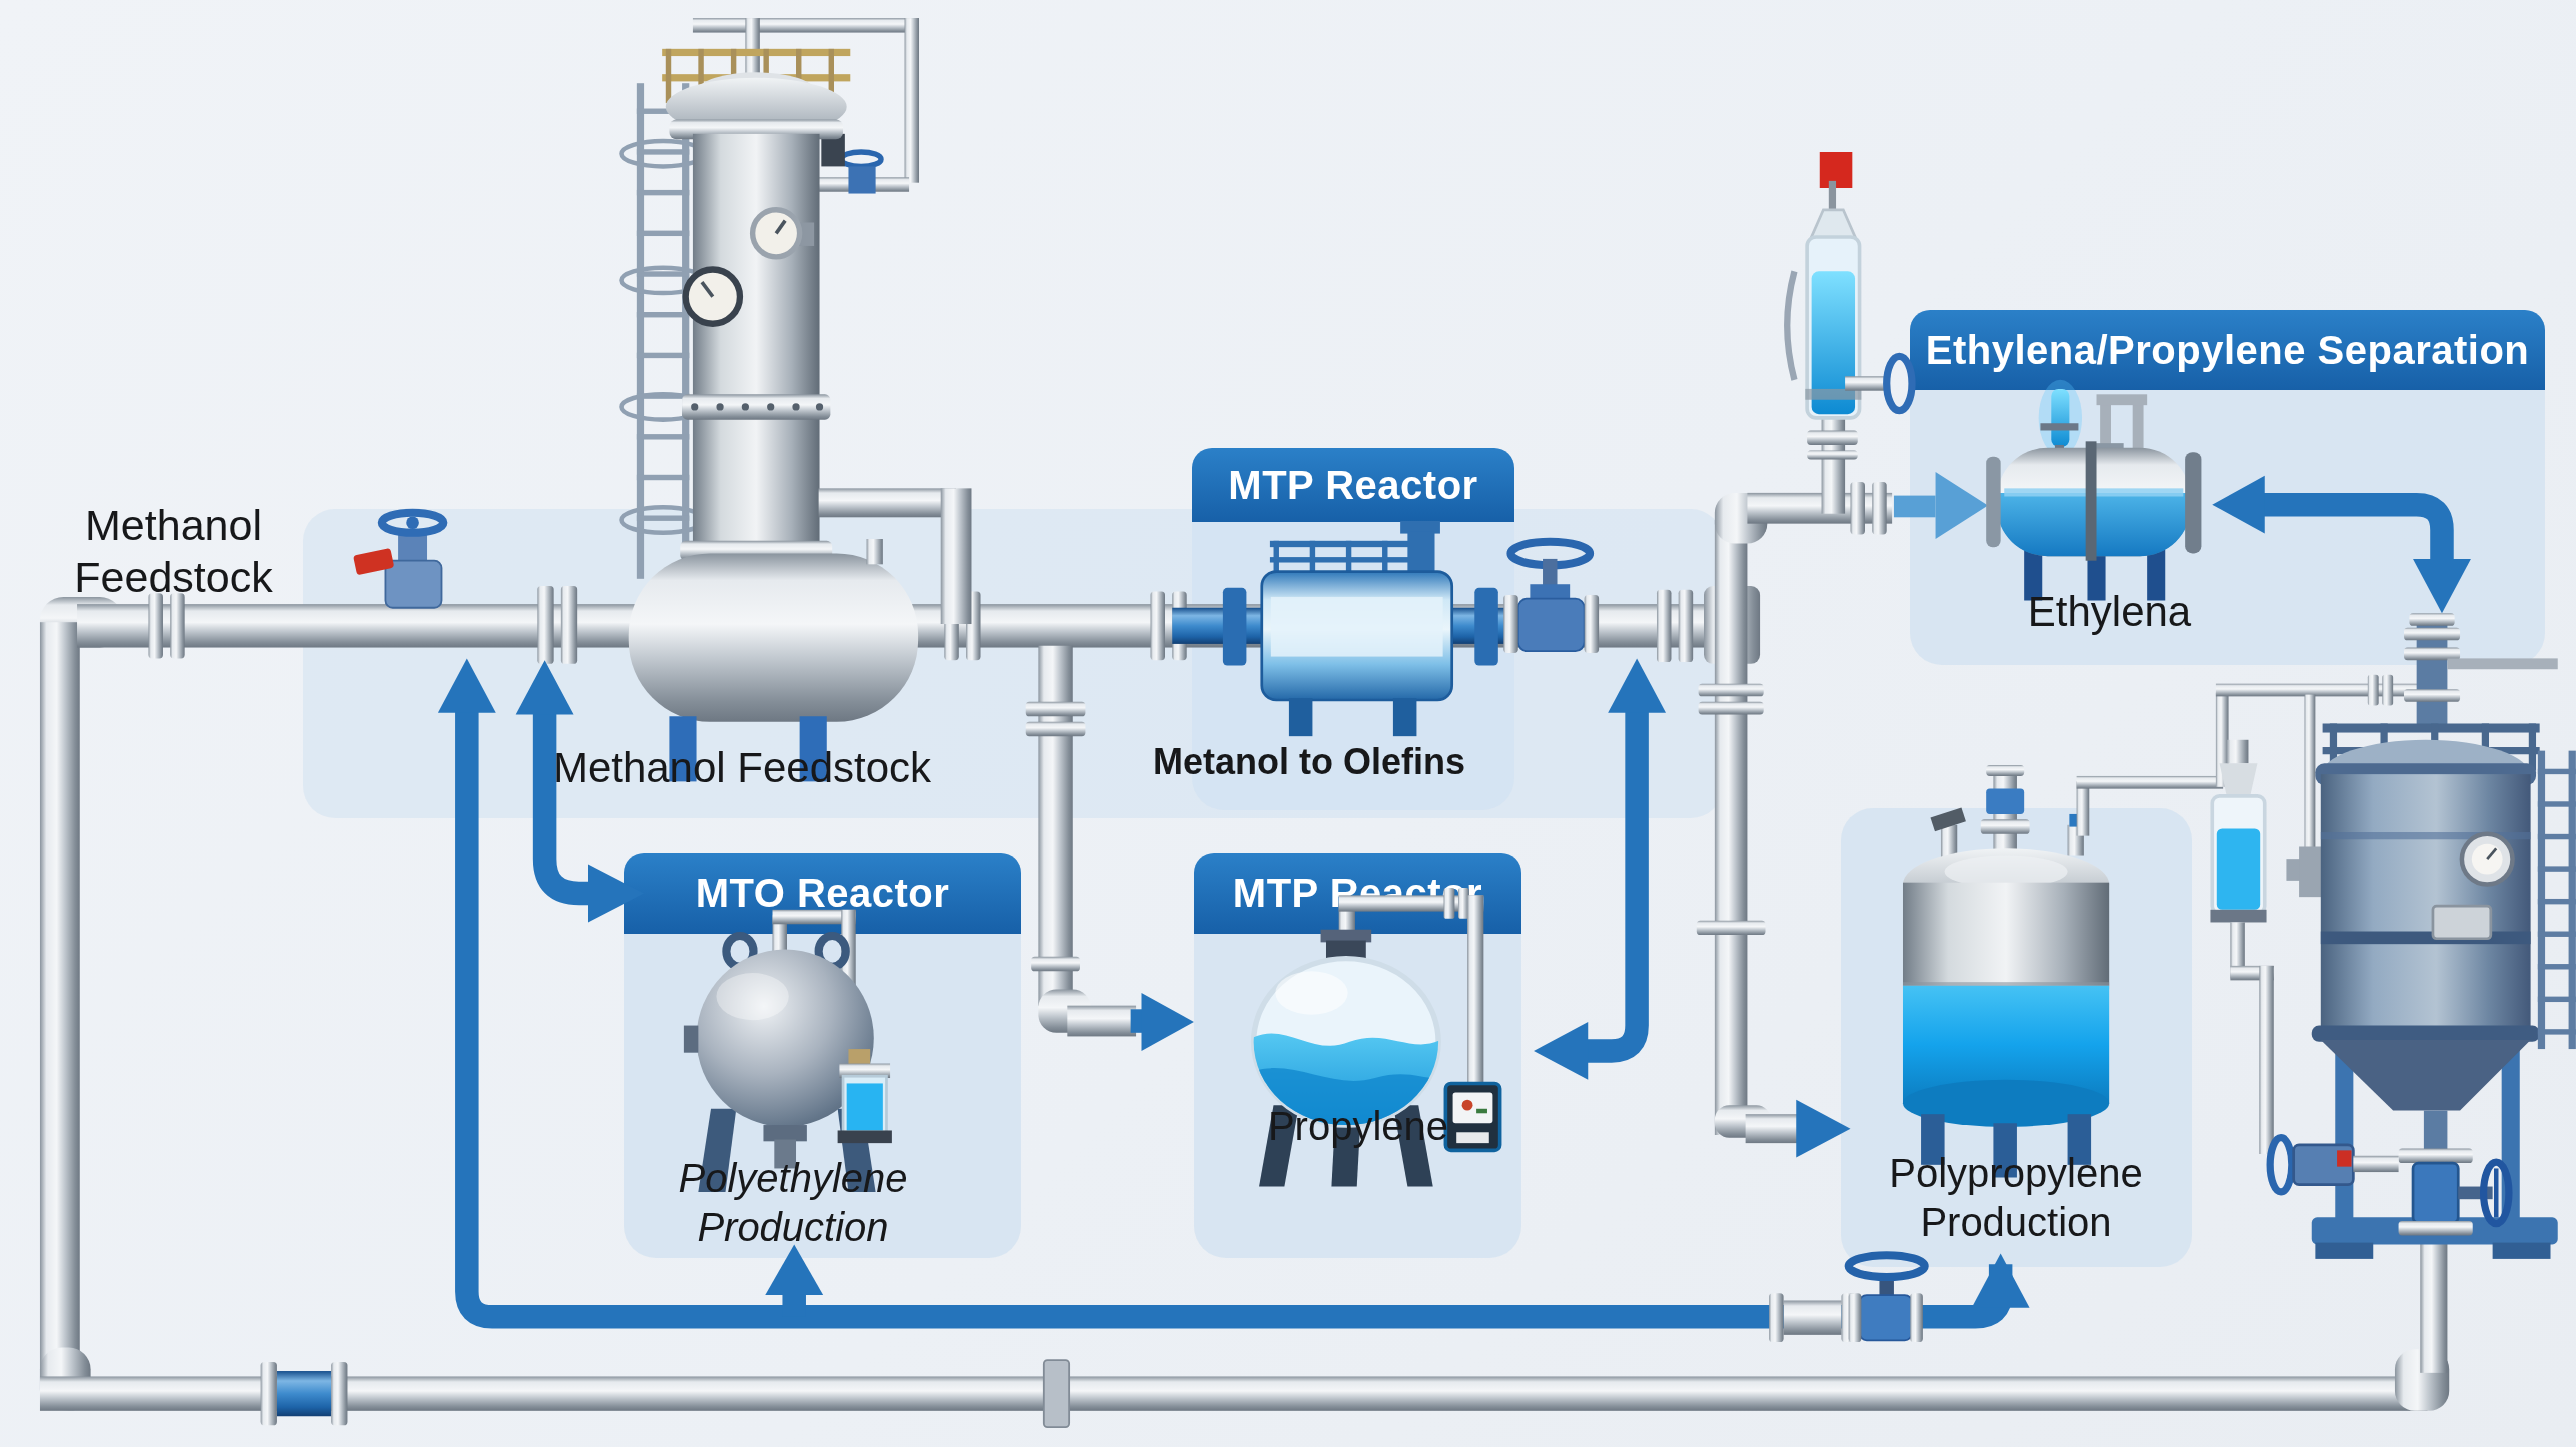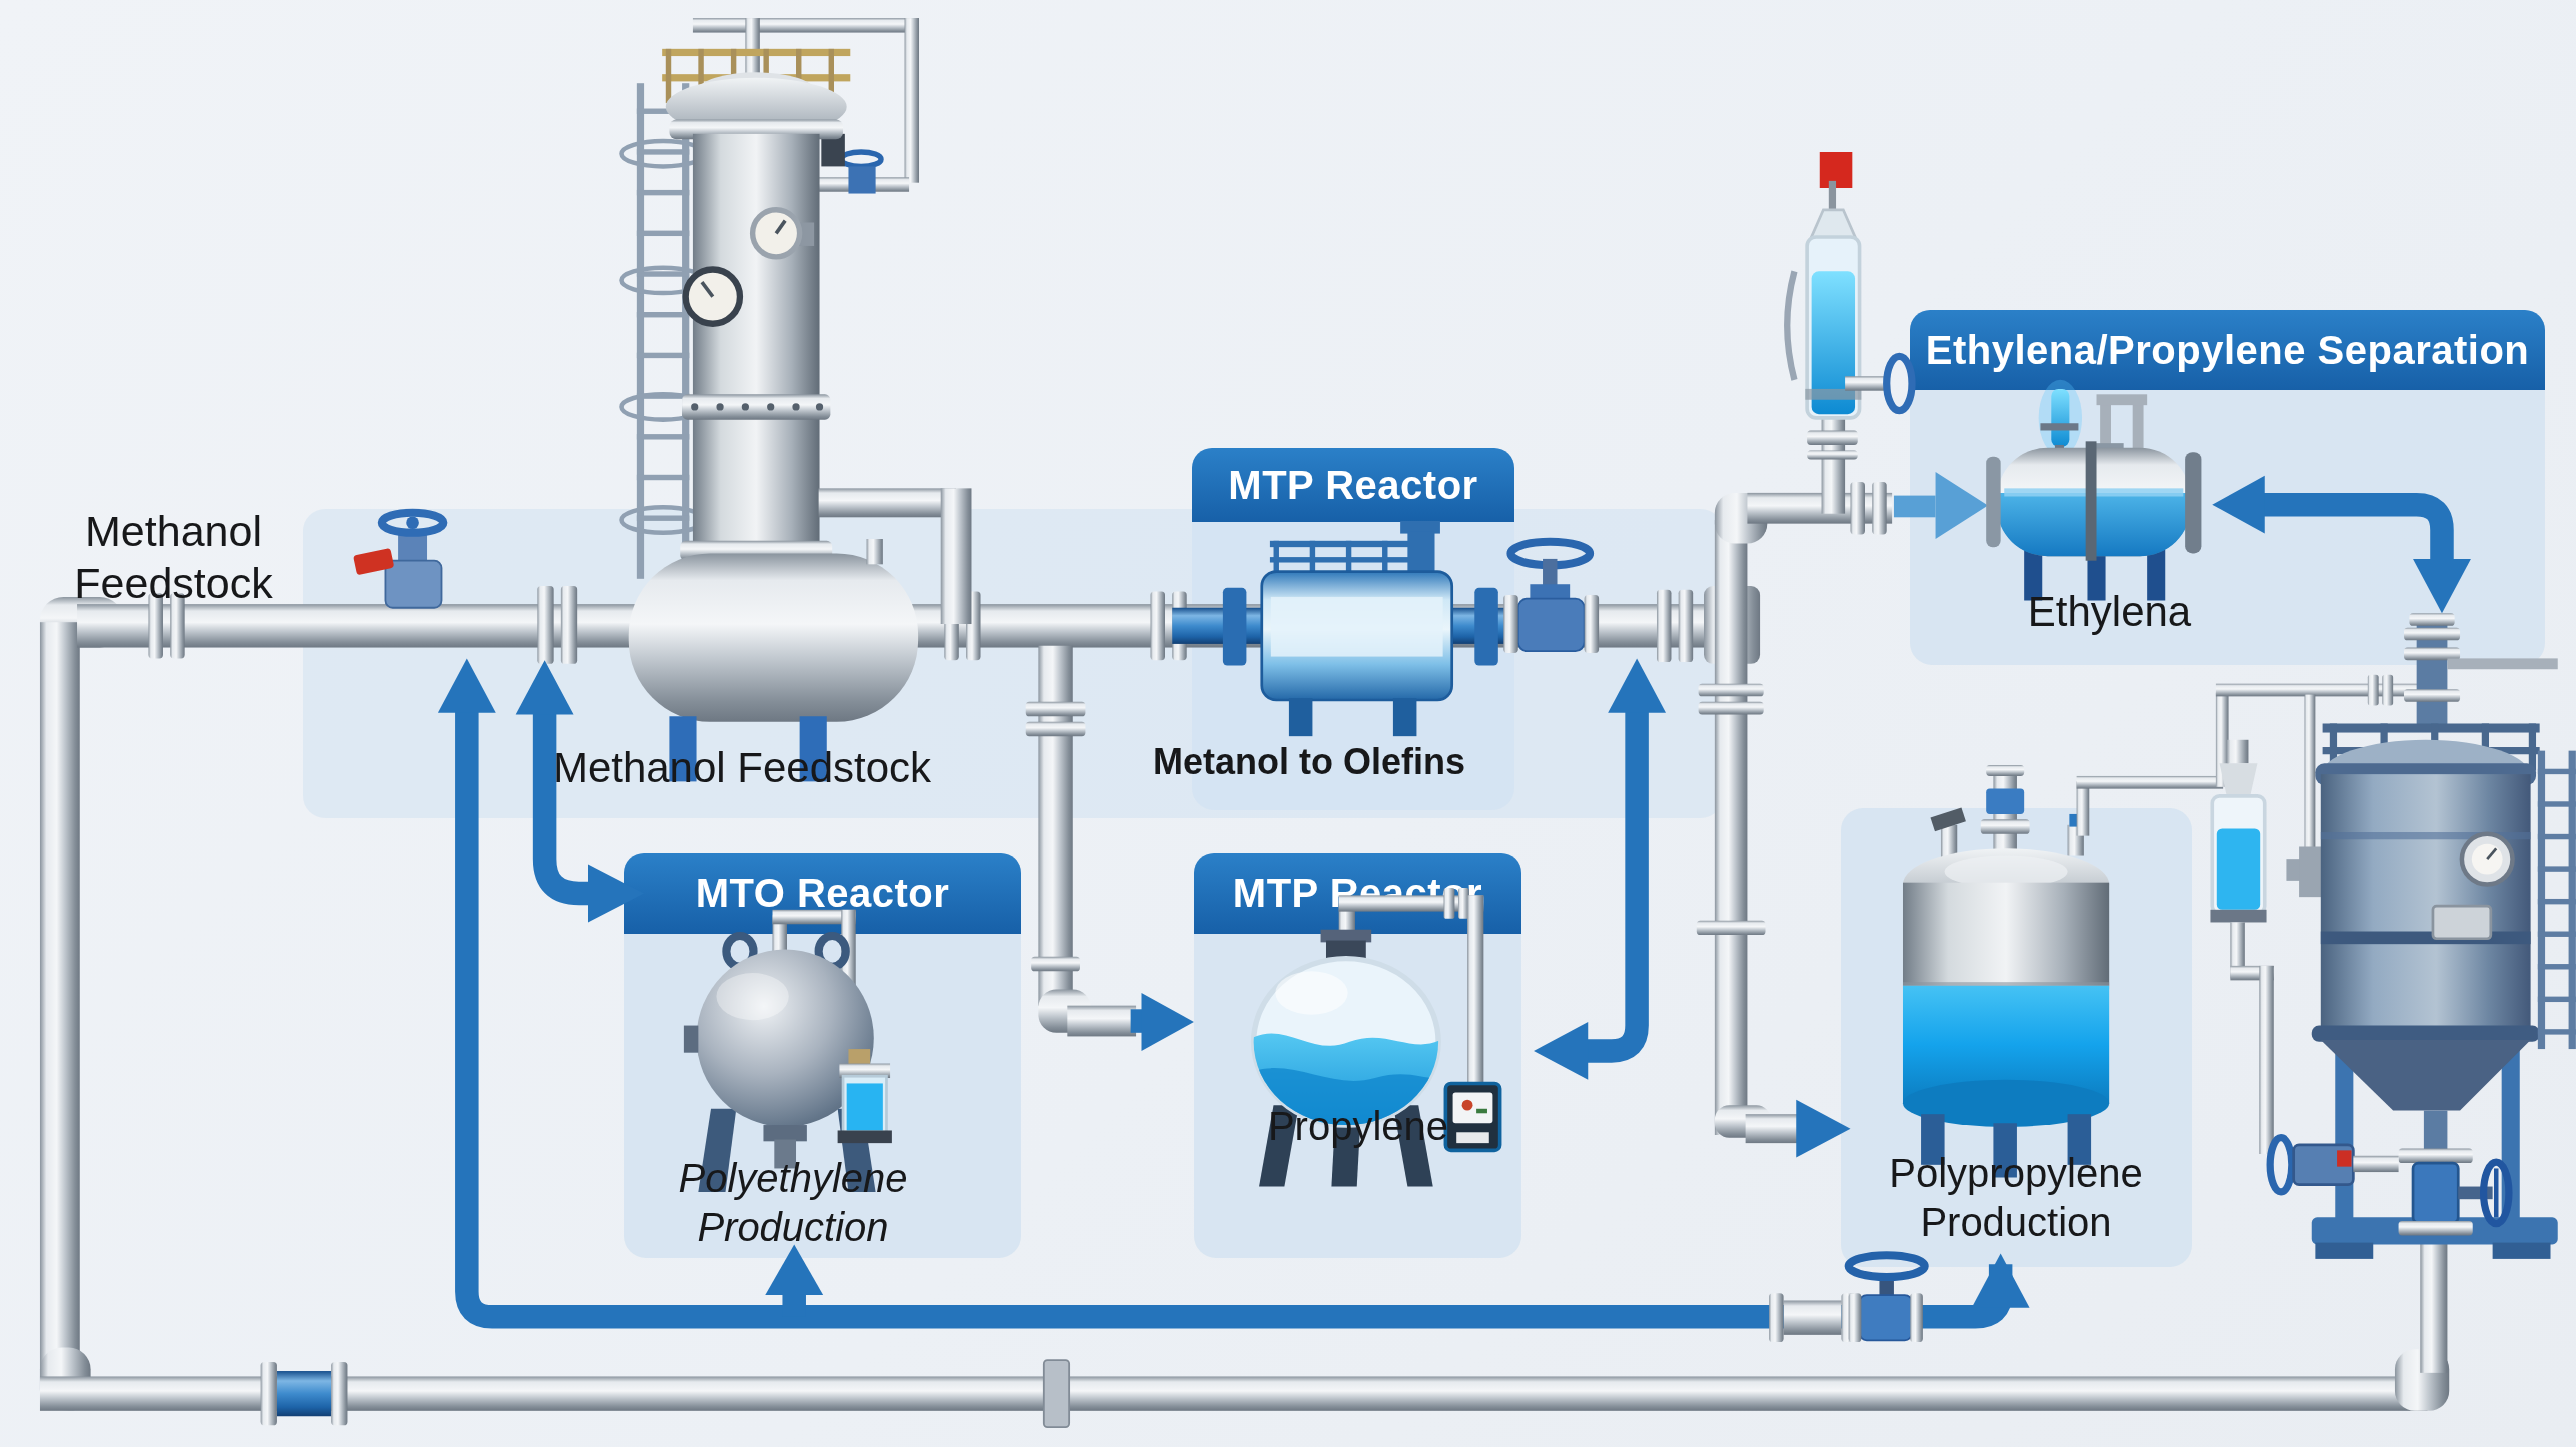--- a/index.html
+++ b/index.html
@@ -1,29 +1,29 @@
 <!DOCTYPE html>
 <html style="font-size:14.5px"><head>
 <meta charset="utf-8">
 <style>
   html,body{margin:0;padding:0;background:#eef1f5;}
   #stage{position:relative;width:2576px;height:1447px;overflow:hidden;
          background:linear-gradient(135deg,#f0f3f7 0%,#ecf0f5 55%,#e9edf2 100%);
          font-family:"Liberation Sans",sans-serif;}
-  .panel{position:absolute;border-radius:22px;background:rgba(214,228,241,.92);z-index:1;}
+  .panel{position:absolute;border-radius:32px;background:rgba(214,228,241,.92);z-index:1;}
   .band{background:rgba(210,226,240,.55);}
   .panel-header{position:absolute;top:0;left:0;right:0;height:81px;
          border-radius:20px 20px 0 0;
          background:linear-gradient(#2b80c8,#1760a8);
          color:#ffffff;font-weight:bold;font-size:40px;letter-spacing:0.5px;
          display:flex;align-items:center;justify-content:center;}
   #scene{position:absolute;left:0;top:0;z-index:2;}
   .caption{position:absolute;z-index:3;color:#17181a;font-size:40px;line-height:1.22;
          text-align:center;white-space:pre-line;}
-  .feedlabel{font-size:43px;margin-top:6px;}
+  .feedlabel{font-size:43px;}
 </style>
 </head>
 <body>
 
 <div id="stage">
 
   <div class="panel band" style="left:303px;top:509px;width:1420px;height:309px;"></div>
 
   <div class="panel" style="left:1192px;top:448px;width:322px;height:362px;background:rgba(212,227,242,.85);">
     <div class="panel-header" style="height:74px;">MTP Reactor</div>

